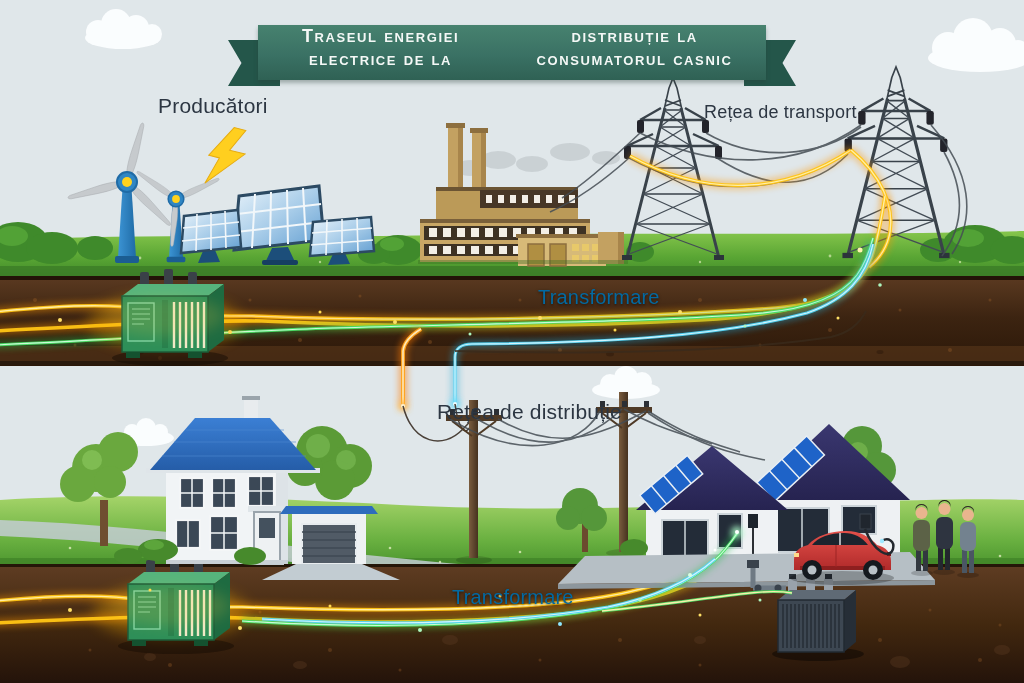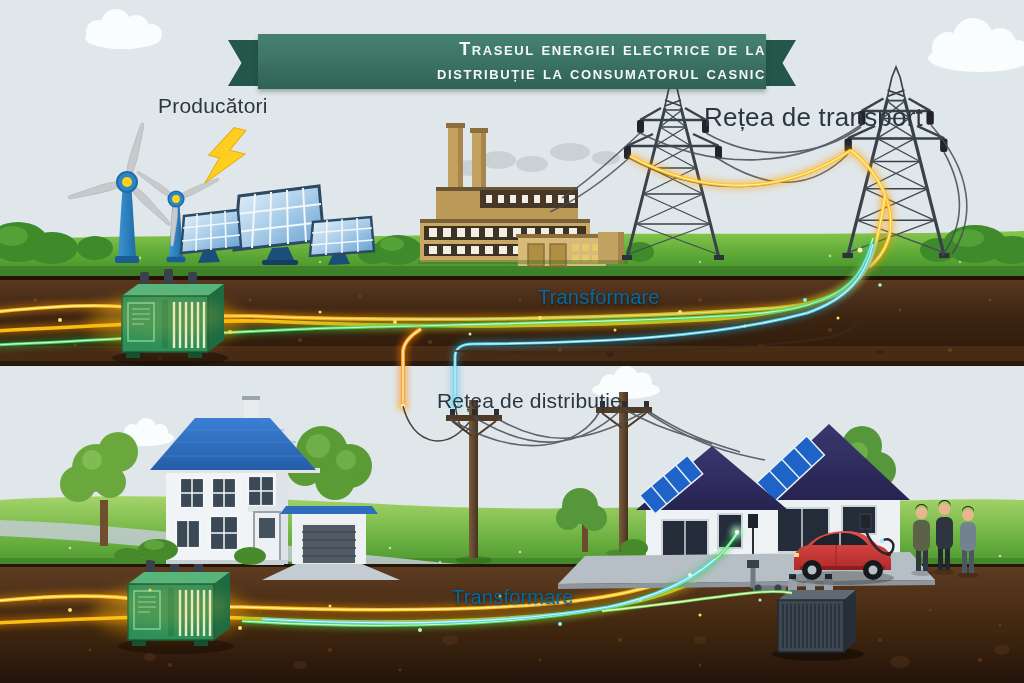--- a/index.html
+++ b/index.html
@@ -5,34 +5,34 @@
   html,body{margin:0;padding:0;background:#9aa3a8}
   #stage{position:relative;width:1024px;height:683px;overflow:hidden;
          font-family:"Liberation Sans",sans-serif;background:#e0e7ea}
   #scene-svg{position:absolute;left:0;top:0}
 
   
   .lbl{position:absolute;font-weight:400;white-space:nowrap;letter-spacing:.2px}
   .lbl-dark{color:#2c3642}
   .lbl-light{color:#0369a1;text-shadow:0 1px 3px rgba(0,0,0,.6)}
   #label-producers{left:158px;top:94px;font-size:21px}
-  #label-transport{left:704px;top:102px;font-size:26px}
+  #label-transport{left:704px;top:102px;font-size:18px}
   #label-transform1{left:538px;top:286px;font-size:20px}
-  #label-distribution{left:437px;top:389px;font-size:21px}
+  #label-distribution{left:437px;top:400px;font-size:21px}
   #label-transform2{left:452px;top:586px;font-size:20px}
 
   
   #banner{position:absolute;left:228px;top:22px;width:568px;height:78px}
   #banner .tail{position:absolute;top:18px;width:52px;height:46px;background:#24564a}
   #banner .tail.left{left:0;clip-path:polygon(0 0,100% 0,100% 100%,0 100%,26% 50%)}
   #banner .tail.right{right:0;clip-path:polygon(0 0,100% 0,74% 50%,100% 100%,0 100%)}
-  #banner .band{position:absolute;left:30px;top:12px;width:508px;height:55px;
+  #banner .band{position:absolute;left:30px;top:3px;width:508px;height:55px;
     background:linear-gradient(180deg,#47826f 0%,#3a7164 55%,#2f6154 100%);
     box-shadow:0 3px 4px rgba(40,60,55,.35);
-    display:flex;flex-direction:column;justify-content:center;text-align:right}
+    display:flex;flex-direction:row;justify-content:center;text-align:center}
   #banner .line{color:#f4f8f6;font-weight:700;font-variant:small-caps;
     font-size:18px;letter-spacing:1.6px;line-height:1.3}
 
   
   .win{fill:#3b4856;stroke:#f4f6f7;stroke-width:2.2}
   .win2{fill:#232c38;stroke:#ccd4d9;stroke-width:2}
   .wire{fill:none;stroke:#454d54;stroke-width:1.6;opacity:.85}
   .sy-glow{fill:none;stroke:#ff9800;stroke-width:9;opacity:.4;filter:url(#glow)}
   .sy-mid {fill:none;stroke:#ffc515;stroke-width:3.6;opacity:.95}
   .sy-core{fill:none;stroke:#fff0ae;stroke-width:1.4;opacity:.95}

